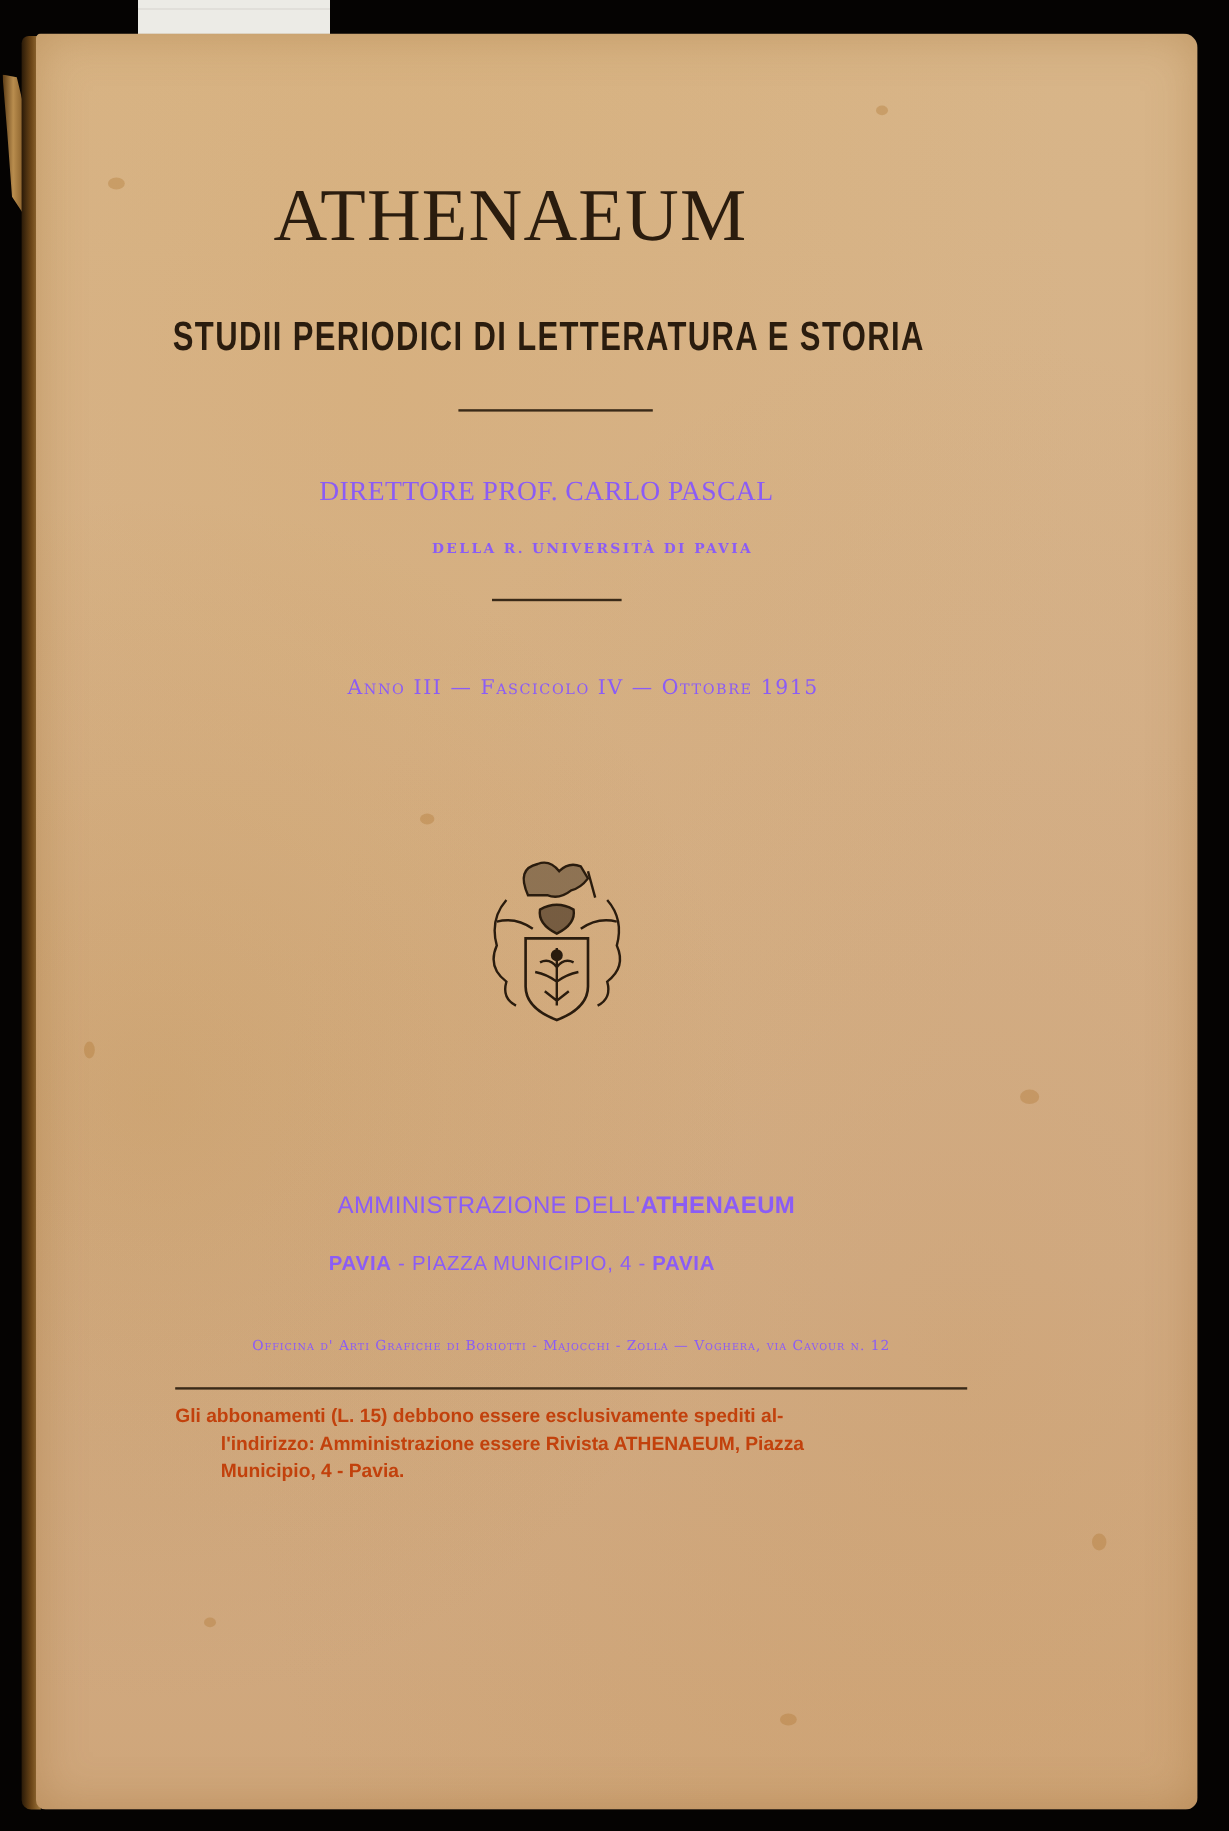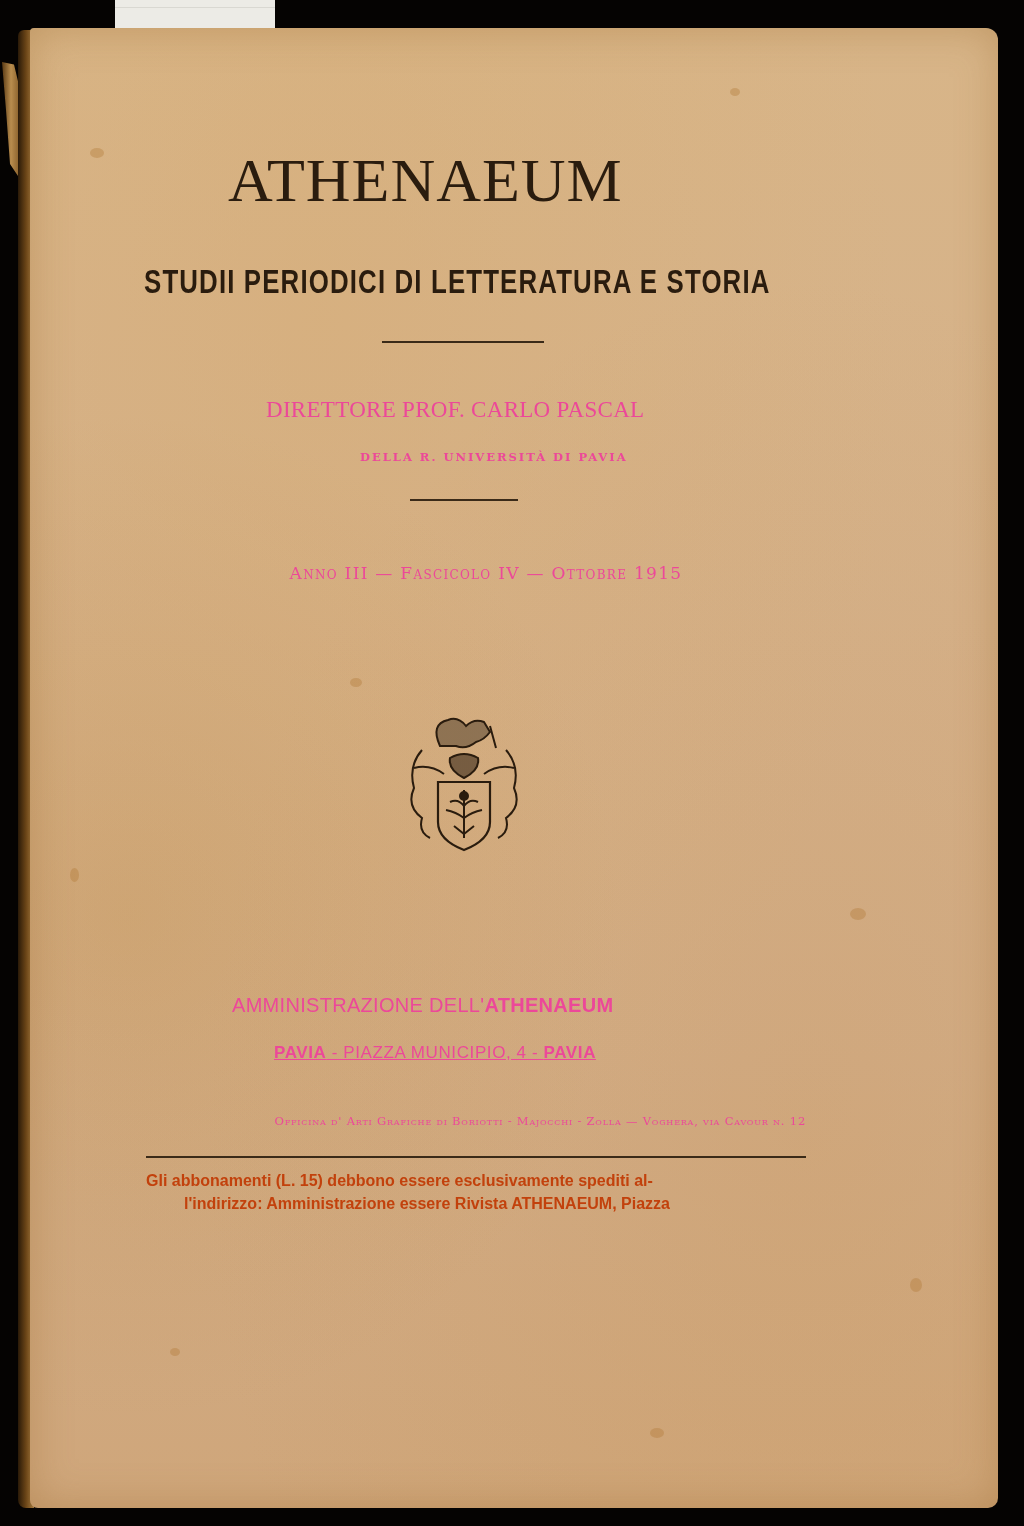--- a/index.html
+++ b/index.html
@@ -30,21 +30,21 @@
   .cover {
     position: absolute; left: 30px; top: 28px; width: 968px; height: 1480px;
     background:
       radial-gradient(ellipse at 30% 20%, rgba(214,170,110,0.35), transparent 60%),
       radial-gradient(ellipse at 80% 75%, rgba(200,150,90,0.25), transparent 55%),
       radial-gradient(ellipse at 10% 60%, rgba(190,140,70,0.30), transparent 40%),
       linear-gradient(180deg, #d8b588 0%, #d5b18a 40%, #d2ad88 70%, #cfa67a 100%);
     border-radius: 4px 12px 10px 8px;
     box-shadow: inset 0 0 40px rgba(150,100,40,0.35);
   }
-  .text { position: absolute; left: 0; width: 100%; text-align: center; color: #ec4899; }
+  .text { position: absolute; left: 0; width: 100%; text-align: center; color: #8b5cf6; }
   .title {
     top: 145px; left: 228px; width: 420px; text-align: left;
     font-family: "Liberation Serif", serif; font-size: 62px; letter-spacing: 1px; color: #2a1c0e;
   }
   .subtitle {
     top: 262px; left: 144px; width: 640px; text-align: left;
     font-family: "Liberation Sans Narrow", "Liberation Sans", sans-serif; font-weight: bold;
     font-size: 34px; letter-spacing: 1.5px; transform: scaleX(0.76); transform-origin: left top;
     white-space: nowrap; color: #2a1c0e;
   }
@@ -57,31 +57,31 @@
     top: 450px; left: 328px; width: 300px; text-align: left;
     font-family: "DejaVu Serif", serif; font-size: 11.5px; letter-spacing: 2px; font-weight: bold; margin-left: 32px;
   }
   .issue {
     top: 563px; left: 206px; width: 560px; text-align: center;
     font-family: "DejaVu Serif", serif; font-size: 17px; letter-spacing: 1.3px; font-variant: small-caps;
     white-space: nowrap;
   }
   .crest { position: absolute; left: 400px; top: 706px; width: 128px; height: 150px; }
   .admin {
-    top: 994px; left: 232px; width: 480px; text-align: left;
+    top: 994px; left: 232px; width: 480px; text-align: center;
     font-family: "Liberation Sans", sans-serif; font-size: 20px; letter-spacing: 0.3px; white-space: nowrap;
   }
   .admin b { font-weight: bold; }
   .address {
     top: 1043px; left: 274px; width: 420px; text-align: left;
-    font-family: "Liberation Sans", sans-serif; font-size: 17px; letter-spacing: 0.6px; white-space: nowrap; text-decoration: underline;
+    font-family: "Liberation Sans", sans-serif; font-size: 17px; letter-spacing: 0.6px; white-space: nowrap;
   }
   .address b { font-weight: bold; }
   .printer {
-    top: 1114px; left: 146px; width: 660px; text-align: right;
+    top: 1114px; left: 146px; width: 660px; text-align: center;
     font-family: "DejaVu Serif", serif; font-size: 11.5px; letter-spacing: 0.8px; font-variant: small-caps;
     white-space: nowrap;
   }
   .notice {
     top: 1169px; left: 146px; width: 660px; text-align: left;
     font-family: "Liberation Sans", sans-serif; font-weight: bold; font-size: 16px; line-height: 23px;
     color: #c2410c;
   }
   .notice span { display: block; white-space: nowrap; }
   .notice .indent { padding-left: 38px; }
@@ -135,13 +135,14 @@
 <div class="text address">
   <b>PAVIA</b><span style="white-space:pre"> - PIAZZA MUNICIPIO, 4 - </span><b>PAVIA</b>
 </div>
 
 <div class="text printer">Officina d' Arti Grafiche di Boriotti - Majocchi - Zolla — Voghera, via Cavour n. 12</div>
 <div class="rule" style="left:146px;top:1156px;width:660px;height:1.5px;"></div>
 
 <div class="text notice">
   <span>Gli abbonamenti (L. 15) debbono essere esclusivamente spediti al-</span>
   <span class="indent">l'indirizzo: Amministrazione essere Rivista ATHENAEUM, Piazza</span>
+  <span class="indent">Municipio, 4 - Pavia.</span>
 </div>
 
 </body></html>

